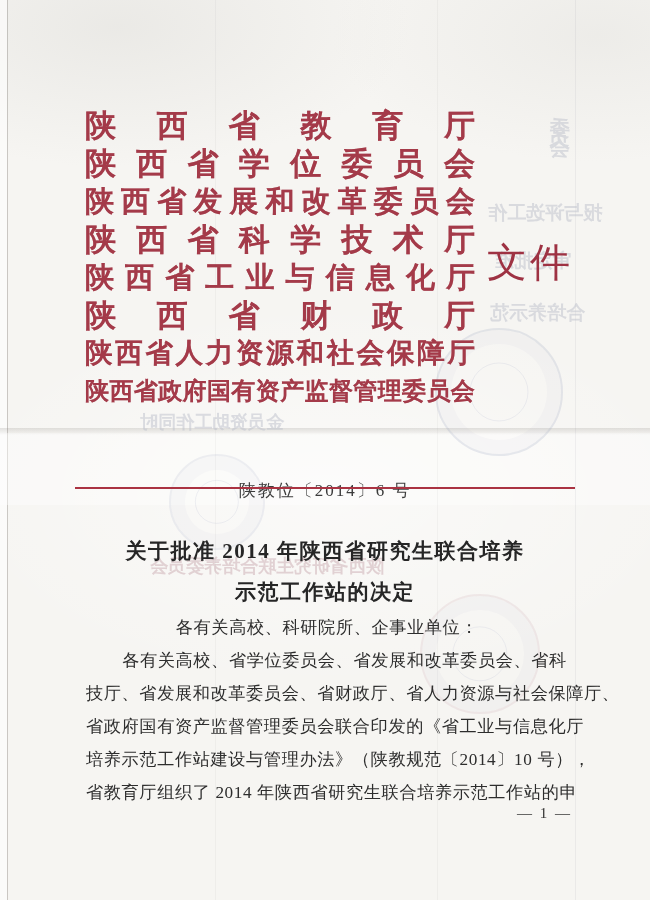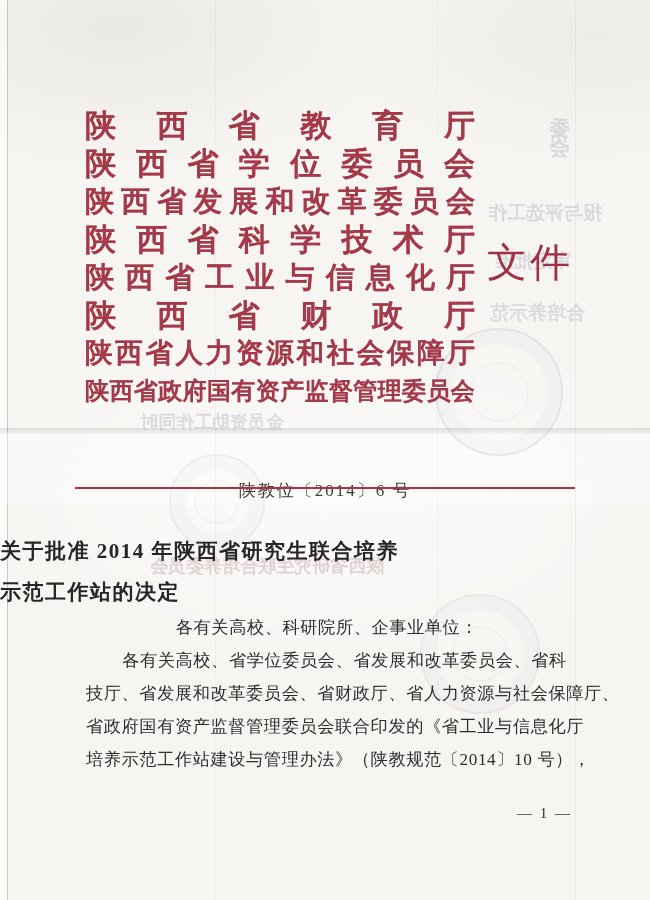--- a/index.html
+++ b/index.html
@@ -37,21 +37,21 @@
   .agency-line{display:flex;justify-content:space-between;height:38px;align-items:center;
     color:#a43a49;font-weight:bold;line-height:1;
     text-shadow:0 0 .4px rgba(164,58,73,.6);}
   .fs31{font-size:31px;} .fs29{font-size:29px;} .fs27{font-size:27.5px;} .fs24{font-size:24px;}
   .doc-label{position:absolute;left:487px;top:243px;font-size:40px;font-weight:normal;
     color:#9e3243;letter-spacing:3px;line-height:1;}
   .doc-number{position:absolute;left:0;top:451px;width:650px;text-align:center;
     font-size:17px;color:#3c3c3c;letter-spacing:2px;margin-top:28px;}
   .red-rule{position:absolute;left:75px;top:487px;width:500px;height:2px;background:#aa3342;}
   
-  .title{position:absolute;left:0;top:531px;width:650px;text-align:left;
+  .title{position:absolute;left:0;top:531px;width:650px;text-align:center;
     font-size:21px;font-weight:bold;color:#262626;letter-spacing:1.5px;line-height:41px;}
   .body-text{position:absolute;left:86px;top:611px;width:482px;
     font-size:17.2px;color:#2d2d2d;line-height:33px;letter-spacing:.6px;}
   .body-line{white-space:nowrap;text-align:center;}
   .body-line.indent{text-indent:35px;}
   .page-number{position:absolute;left:0;top:805px;width:572px;text-align:right;
     font-size:15px;color:#333;letter-spacing:2px;}
 </style>
 </head>
 <body>
@@ -190,16 +190,17 @@
     <div>关于批准 2014 年陕西省研究生联合培养</div>
     <div>示范工作站的决定</div>
   </div>
 
   <div class="body-text" id="body-lines">
       <div class="body-line">各有关高校、科研院所、企事业单位：</div>
       <div class="body-line indent">各有关高校、省学位委员会、省发展和改革委员会、省科</div>
       <div class="body-line">技厅、省发展和改革委员会、省财政厅、省人力资源与社会保障厅、</div>
       <div class="body-line">省政府国有资产监督管理委员会联合印发的《省工业与信息化厅</div>
       <div class="body-line">培养示范工作站建设与管理办法》（陕教规范〔2014〕10 号），</div>
+      <div class="body-line">省教育厅组织了 2014 年陕西省研究生联合培养示范工作站的申</div>
     </div>
 
   <div class="page-number">— 1 —</div>
 </div>
 
 </body></html>

